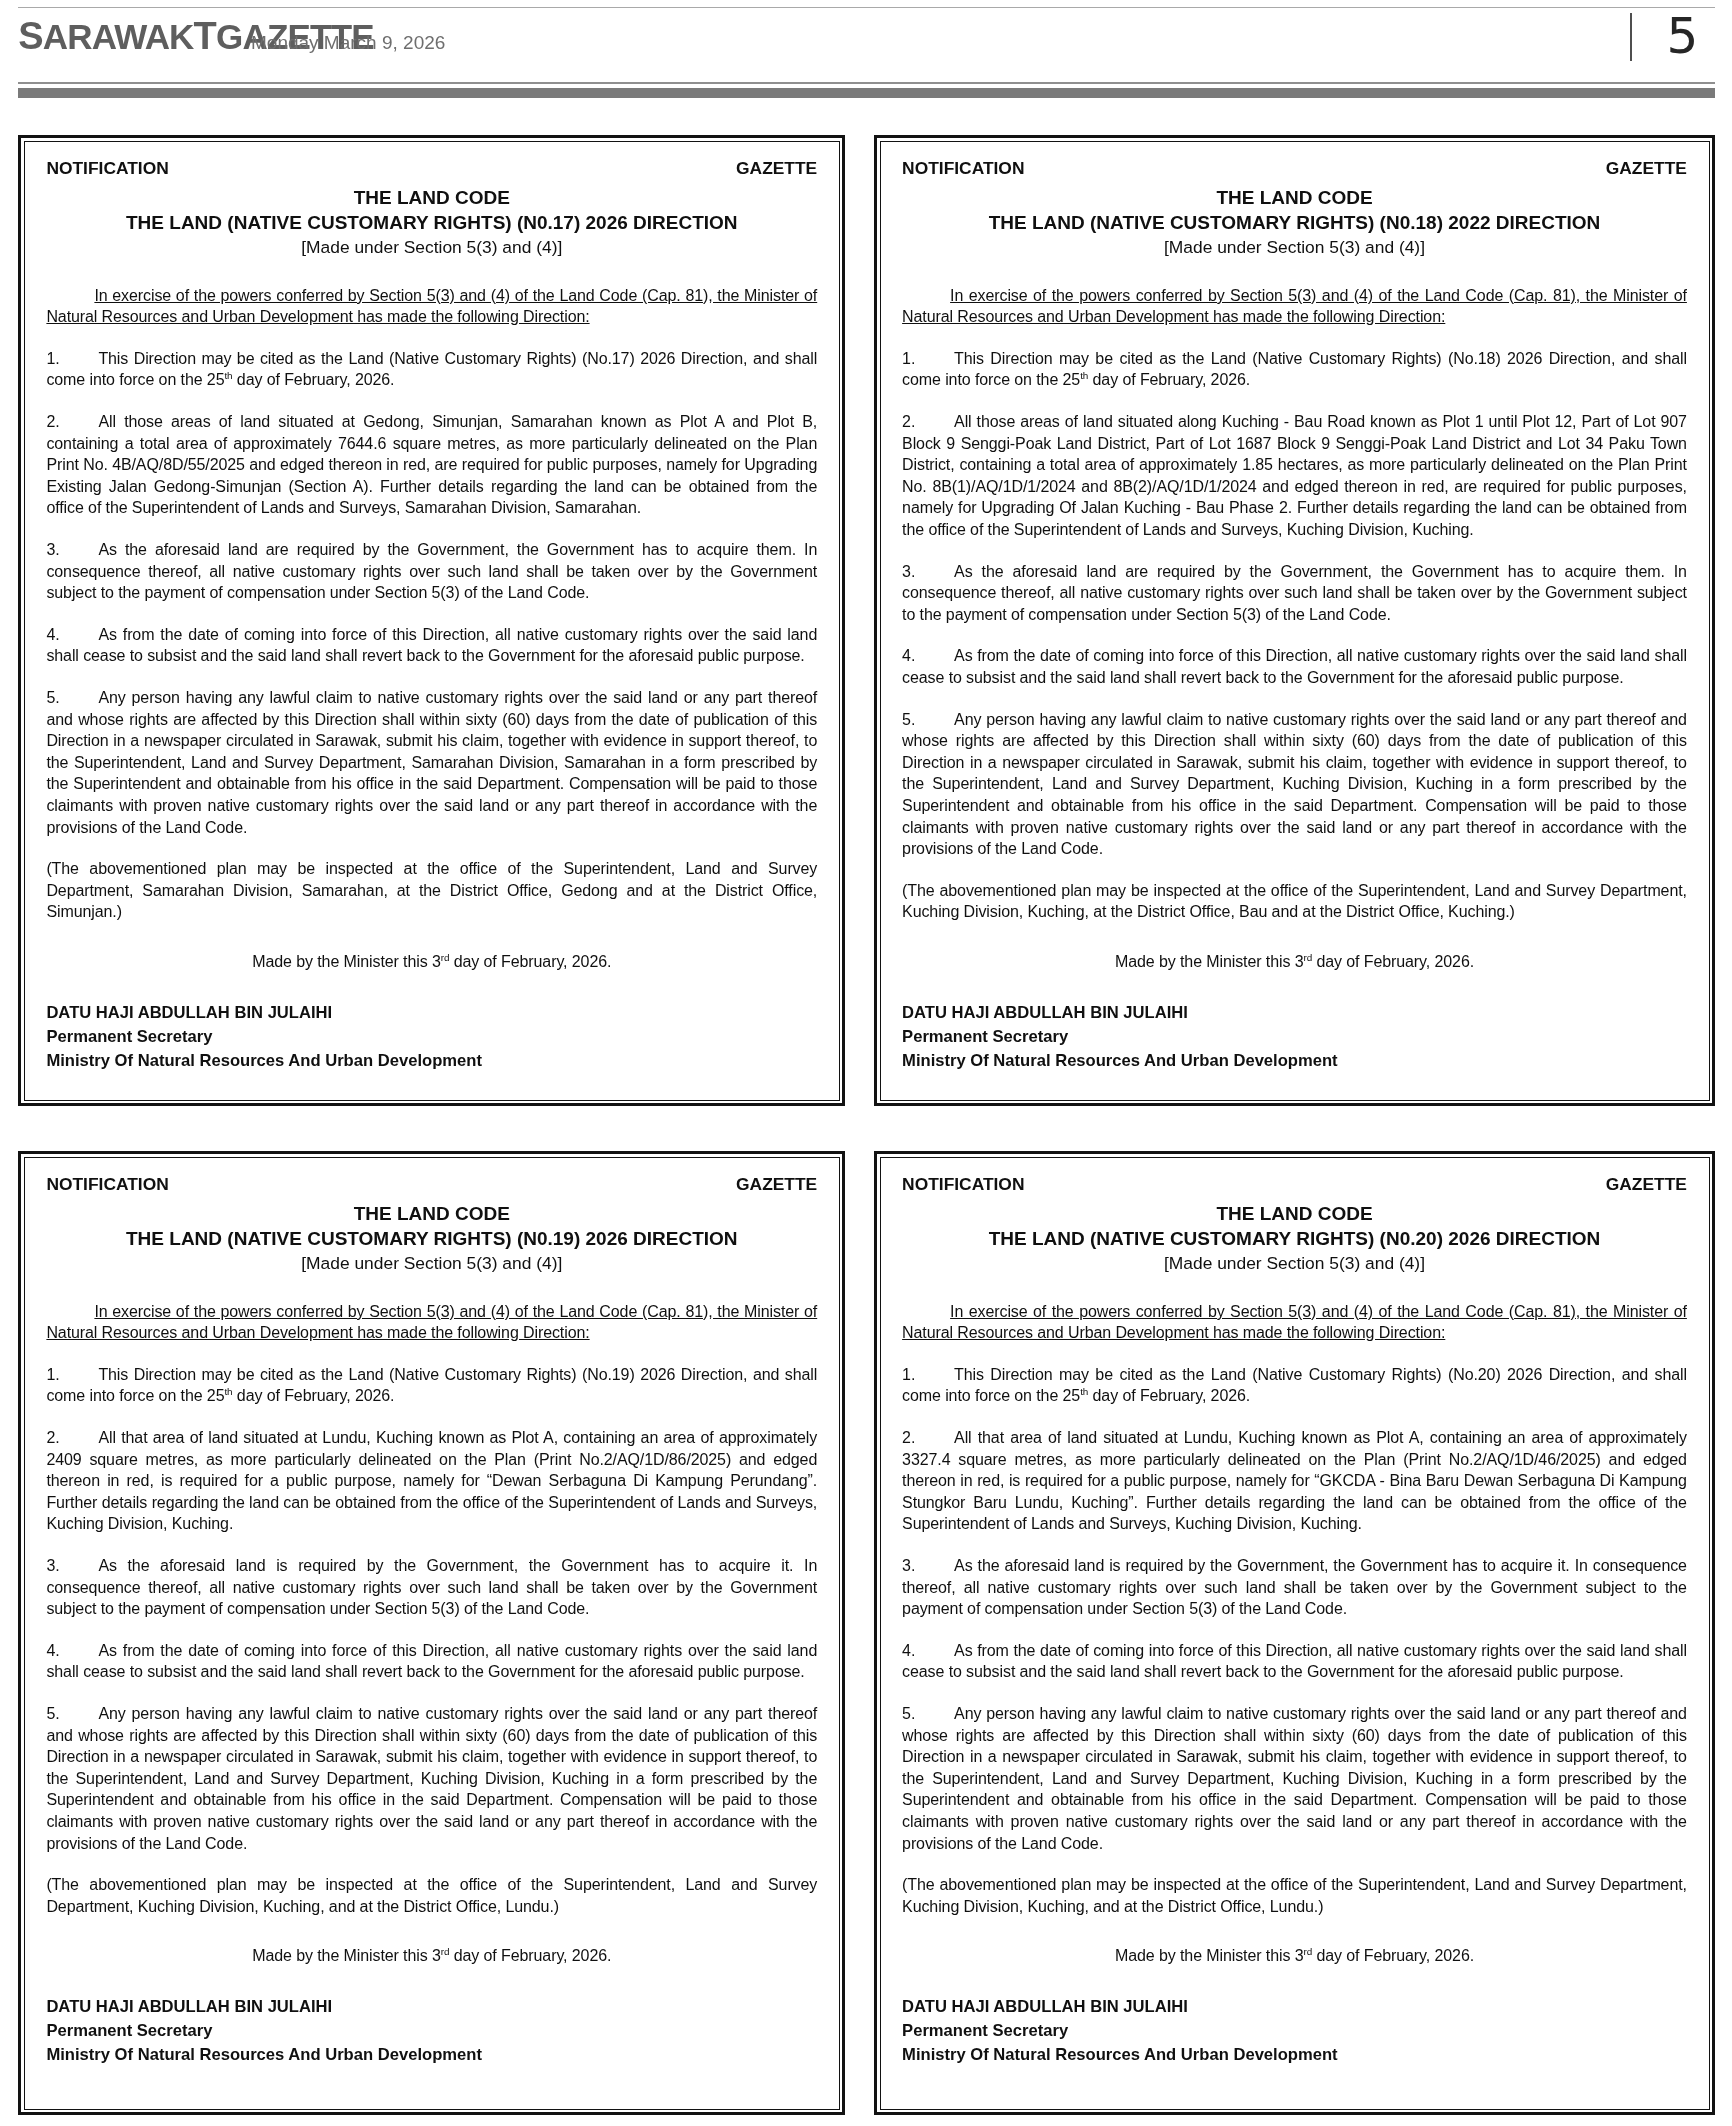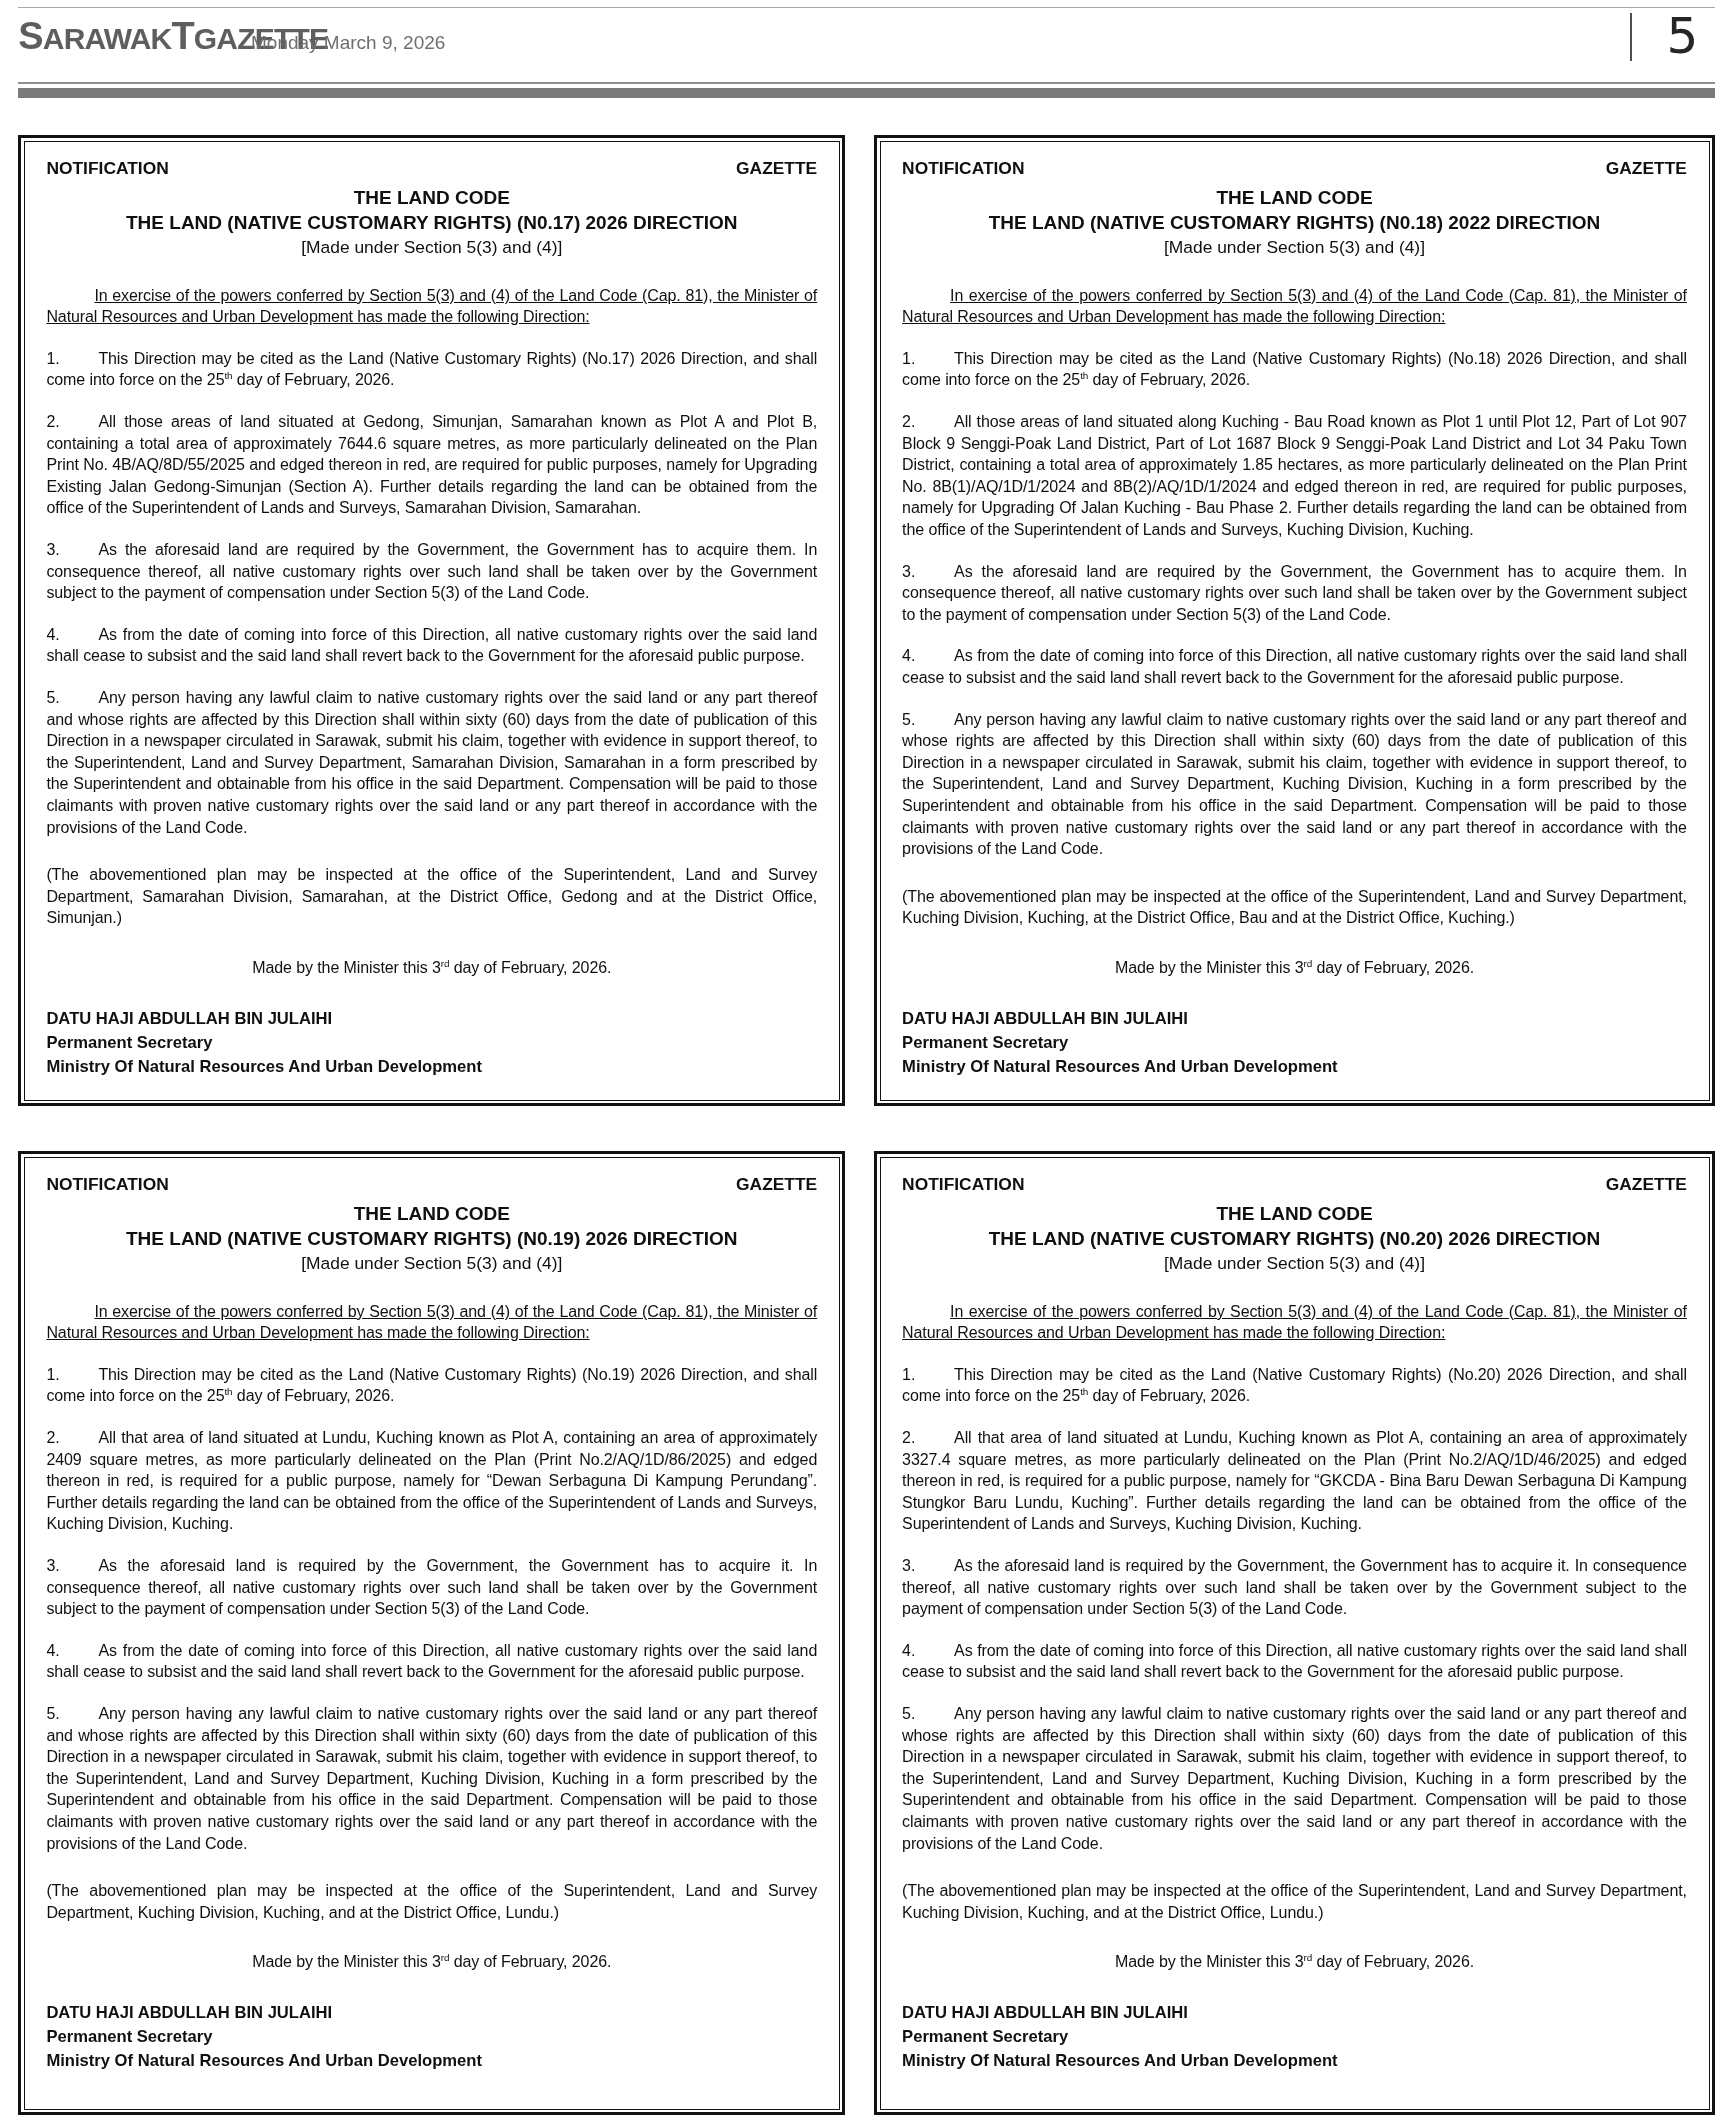--- a/index.html
+++ b/index.html
@@ -4,21 +4,21 @@
 <style>
   html,body{margin:0;padding:0;}
   body{
     width:1733px;height:2127px;position:relative;background:#ffffff;
     font-family:"Liberation Sans", sans-serif;color:#101010;
   }
   
   .rule-top{position:absolute;left:18.3px;right:18.3px;top:6.6px;height:1.7px;background:#a9a9a9;}
   .masthead-brand{position:absolute;left:18.3px;top:16.6px;color:#5e5e5e;font-weight:bold;letter-spacing:-0.8px;line-height:1;white-space:nowrap;}
   .masthead-brand .cap{font-size:38px;}
-  .masthead-brand .small{font-size:30px;}
+  .masthead-brand .small{font-size:35px;}
   .masthead-date{position:absolute;left:251px;top:32px;font-size:19px;color:#6e6e6e;}
   .folio-sep{position:absolute;left:1630px;top:13.3px;width:1.7px;height:48px;background:#4f4f4f;}
   .folio-num{position:absolute;left:1650px;top:6.6px;width:65px;text-align:center;font-size:50px;font-weight:400;color:#262626;font-family:"DejaVu Sans", sans-serif;}
   .rule-mid{position:absolute;left:18.3px;right:18.3px;top:82px;height:1.7px;background:#8f8f8f;}
   .bar{position:absolute;left:18.3px;right:18.3px;top:88px;height:10px;background:#7a7a7a;}
   
   .box{position:absolute;border:3.3px solid #121212;padding:2.5px;box-sizing:border-box;background:#fff;}
   .box-inner{border:1.7px solid #121212;height:100%;box-sizing:border-box;padding:16.6px 21.6px;overflow:hidden;}
   #n17{left:18.3px;top:135px;width:827px;height:971px;}
   #n18{left:874px;top:135px;width:841px;height:971px;}
@@ -26,21 +26,21 @@
   #n20{left:874px;top:1151px;width:841px;height:964px;}
   .kicker{display:flex;justify-content:space-between;font-weight:bold;font-size:17.4px;line-height:21.6px;gap:40px;}
   .h-code{text-align:center;font-weight:bold;font-size:19px;line-height:25px;margin-top:5px;}
   .h-dir{text-align:center;font-weight:bold;font-size:19px;line-height:25px;}
   .h-made-under{text-align:center;font-size:17.4px;line-height:25px;}
   p{margin:0;}
   .body-text{font-size:16px;line-height:21.6px;text-align:justify;letter-spacing:-0.1px;}
   .intro{margin-top:25px;text-indent:48px;text-decoration:underline;}
   .num-para{margin-top:20px;}
   .pnum{display:inline-block;width:52px;}
-  .paren{margin-top:26px;}
+  .paren{margin-top:20px;}
   .made{margin-top:28px;text-align:center;text-indent:0;}
   .sig{margin-top:28px;font-weight:bold;font-size:16.6px;line-height:24px;}
   sup{font-size:0.62em;line-height:0;}
 </style>
 </head>
 <body>
 
 <div class="rule-top"></div>
 <div class="masthead-brand"><span class="cap">S</span><span class="small">ARAWAK</span><span class="cap">T</span><span class="small">GAZETTE</span></div>
 <div class="masthead-date">Monday March 9, 2026</div>

